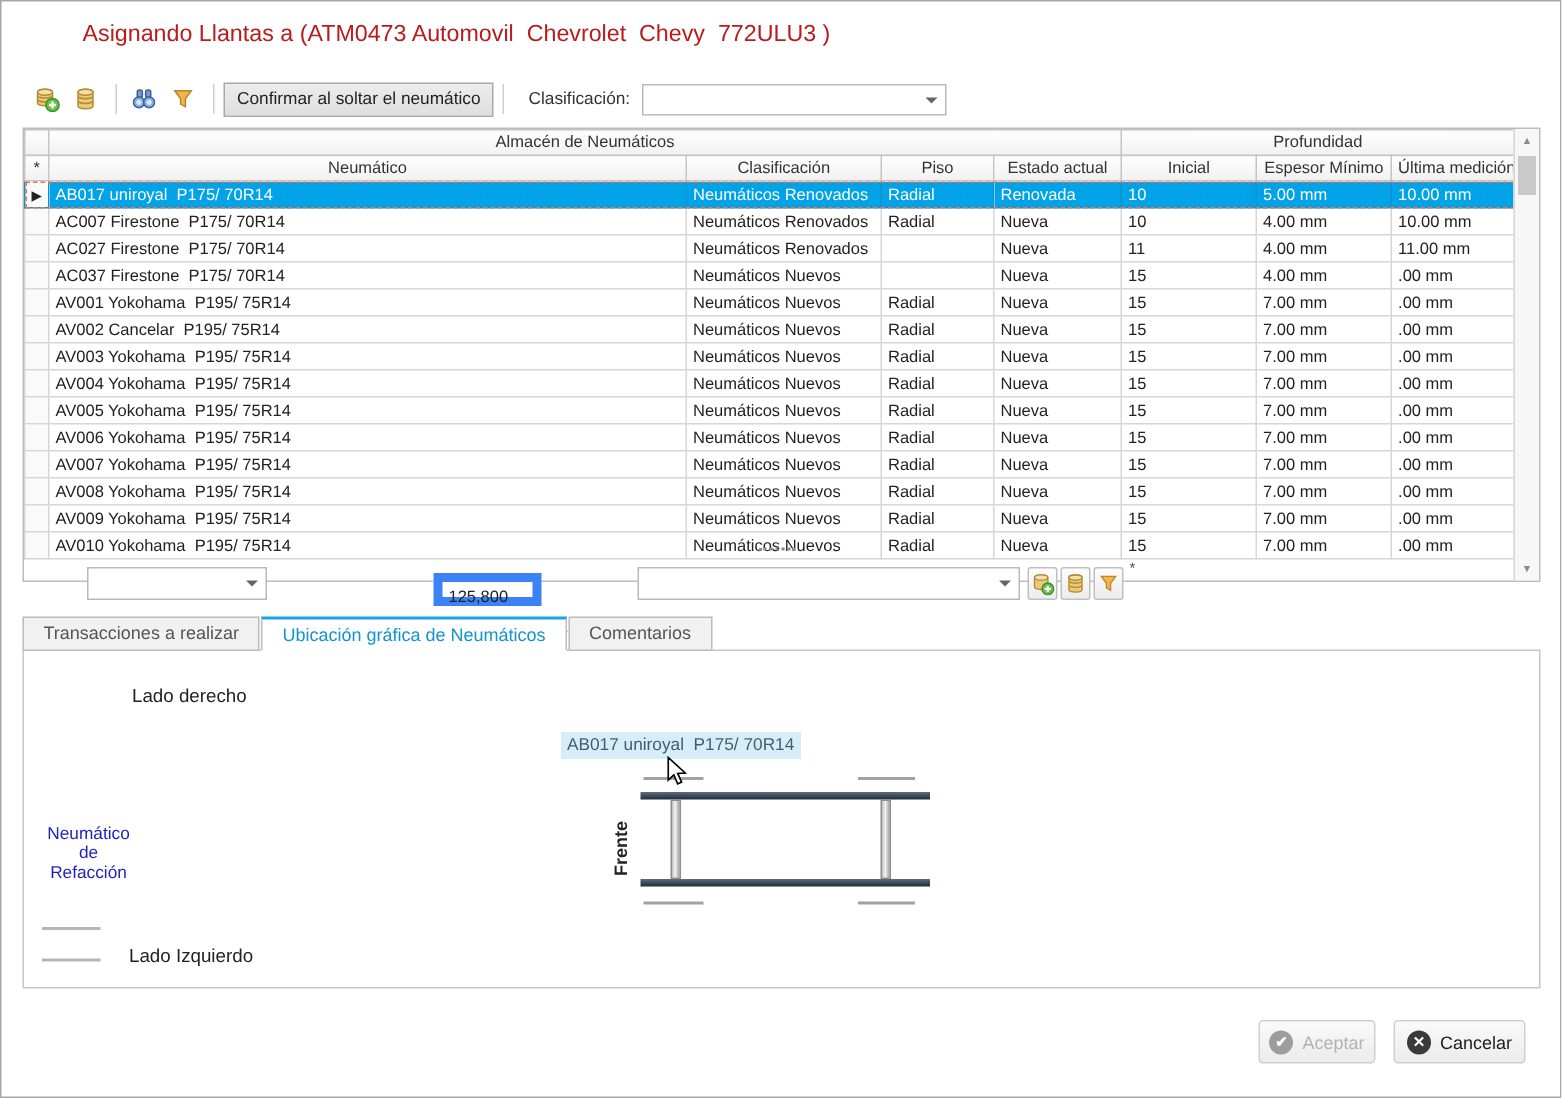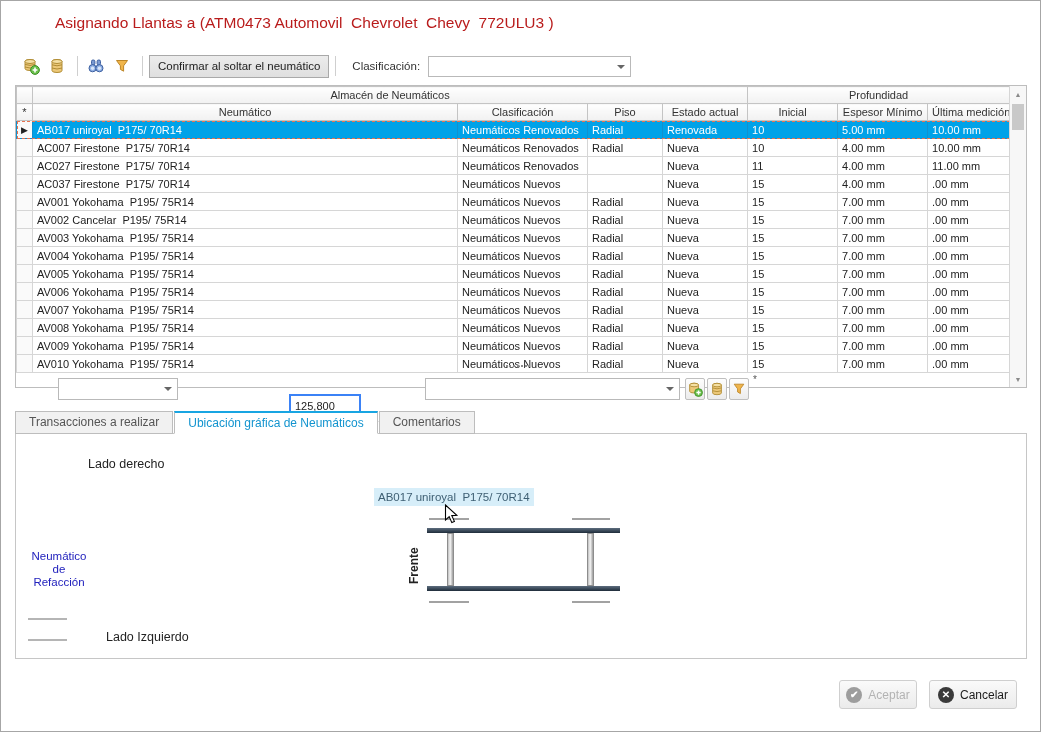--- a/index.html
+++ b/index.html
@@ -50,21 +50,21 @@
                   align-items:center; justify-content:center; color:#8a8a8a; font-size:7px; }
   .vscroll .up { top:0; } .vscroll .down { bottom:0; }
   .vscroll .thumb { position:absolute; left:2px; top:18px; width:12px; height:26px; background:#c9c9c9; }
 
   .grip { position:absolute; left:505px; top:364px; width:24px; border-top:2px dotted #8a8a8a; }
 
   
   .fields { position:absolute; left:0; top:377px; width:100%; height:23px; }
   .fields .lbl { position:absolute; top:4px; font-size:11.5px; color:#333;margin-top:30px; }
   .fld-combo { position:absolute; top:0; height:22px; line-height:20px; }
-  .textbox { position:absolute; top:16px; height:22px; background:#fff; border:2px solid #3b82f6;
+  .textbox { position:absolute; top:4px; height:22px; background:#fff; border:6px solid #3b82f6;
              padding:0 4px; line-height:20px; }
   .mini-btn { position:absolute; top:0; width:20px; height:22px; border:1px solid #bfbfbf;
               border-radius:2px; background:linear-gradient(#fdfdfd,#ececec);
               display:flex; align-items:center; justify-content:center; cursor:pointer; }
   .req-star { position:absolute; left:752px; top:-4px; font-size:10px; color:#555; }
 
   
   .tabs { position:absolute; left:14px; top:410px; display:flex; z-index:3; }
   .tab { height:23px; line-height:21px; padding:0 13px; font-size:12px; color:#555;
          background:#f1f1f1; border:1px solid #bdbdbd; margin-right:1px; cursor:pointer; }
@@ -377,21 +377,21 @@
   </div>
 
   <div class="panel">
     <span class="pn-label" style="left:72px; top:23px;">Lado derecho</span>
 
     <div class="spare-label" style="white-space:pre-line;">Neumático
 de
 Refacción</div>
     <div class="spare-line" style="top:184px"></div>
     <div class="spare-line" style="top:205px"></div>
-    <span class="pn-label" style="left:70px; top:196px;margin-left:20px;">Lado Izquierdo</span>
+    <span class="pn-label" style="left:70px; top:196px;">Lado Izquierdo</span>
 
     <div class="tire-slot" style="left:413px; top:84px;"></div>
     <div class="tire-slot" style="left:556px; top:84px; width:38px;"></div>
     <div class="rail" style="top:94px;"></div>
     <div class="axle" style="left:431px;"></div>
     <div class="axle" style="left:571px;"></div>
     <div class="rail" style="top:152px;"></div>
     <div class="tire-slot" style="left:413px; top:167px;"></div>
     <div class="tire-slot" style="left:556px; top:167px; width:38px;"></div>
     <span class="frente">Frente</span>

